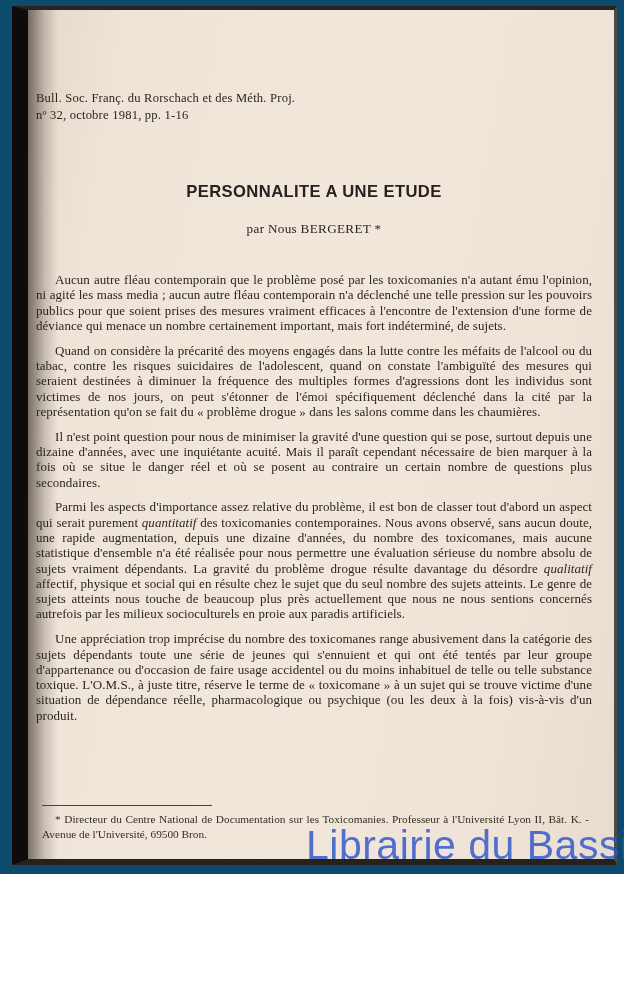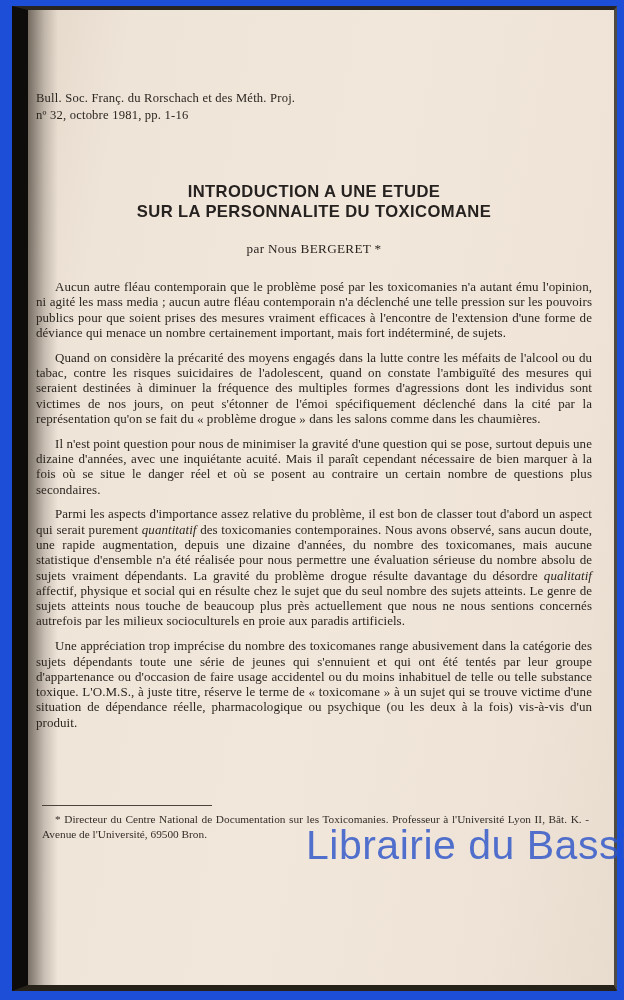--- a/index.html
+++ b/index.html
@@ -1,19 +1,19 @@
 <!DOCTYPE html>
 <html><head>
 <meta charset="utf-8">
 <style>
   html,body{margin:0;padding:0;background:#ffffff;}
   .canvas{
     position:relative;
-    width:624px;height:1000px;
-    background:#1d4ed8;
+    width:624px;height:874px;
+    background:#0c4a6e;
     overflow:hidden;
     font-family:"Liberation Serif","DejaVu Serif",serif;
   }
   .page{
     position:absolute;
     left:12px;top:6px;right:7px;bottom:9px;
     background:linear-gradient(100deg,#e3d7c9 0%,#efe4d8 14%,#f2e7db 50%,#eee3d6 82%,#e8dccf 100%);
     border-top:4px solid #282420;
     border-right:3px solid #4f4a42;
     border-bottom:6px solid #262119;
@@ -44,21 +44,21 @@
     letter-spacing:0.4px;
     color:#262220;
   }
   .byline{
     margin-top:19px;
     text-align:center;
     font-size:13.2px;
     letter-spacing:0.3px;
   }
   .body-text{
-    margin-top:22px;
+    margin-top:35px;
   }
   .body-text p.para{
     margin:0 0 9.5px 0;
     text-indent:19px;
     text-align:justify;
     font-size:13px;
     line-height:15.3px;
     letter-spacing:0.05px;
   }
   .body-text p.para em{font-style:italic;}
@@ -98,22 +98,21 @@
   <div class="page">
     <div class="binding-shadow"></div>
 
     <div class="content">
       <div class="citation">
         <div>Bull. Soc. Franç. du Rorschach et des Méth. Proj.</div>
         <div>nº 32, octobre 1981, pp. 1-16</div>
       </div>
 
       <h1 class="title">
-        <span>INTRODUCTION A UNE ETUDE</span><br>
-        <span>SUR LA PERSONNALITE DU TOXICOMANE</span>
+        <span>PERSONNALITE A UNE ETUDE</span><br>
       </h1>
 
       <div class="byline">par Nous BERGERET *</div>
 
       <div class="body-text" id="paragraphs">
           <p class="para"><span>Aucun autre fléau contemporain que le problème posé par les toxicomanies n'a autant ému l'opinion, ni agité les mass media ; aucun autre fléau contemporain n'a déclenché une telle pression sur les pouvoirs publics pour que soient prises des mesures vraiment efficaces à l'encontre de l'extension d'une forme de déviance qui menace un nombre certainement important, mais fort indéterminé, de sujets.</span></p>
           <p class="para"><span>Quand on considère la précarité des moyens engagés dans la lutte contre les méfaits de l'alcool ou du tabac, contre les risques suicidaires de l'adolescent, quand on constate l'ambiguïté des mesures qui seraient destinées à diminuer la fréquence des multiples formes d'agressions dont les individus sont victimes de nos jours, on peut s'étonner de l'émoi spécifiquement déclenché dans la cité par la représentation qu'on se fait du « problème drogue » dans les salons comme dans les chaumières.</span></p>
           <p class="para"><span>Il n'est point question pour nous de minimiser la gravité d'une question qui se pose, surtout depuis une dizaine d'années, avec une inquiétante acuité. Mais il paraît cependant nécessaire de bien marquer à la fois où se situe le danger réel et où se posent au contraire un certain nombre de questions plus secondaires.</span></p>
           <p class="para"><span>Parmi les aspects d'importance assez relative du problème, il est bon de classer tout d'abord un aspect qui serait purement </span><em>quantitatif</em><span> des toxicomanies contemporaines. Nous avons observé, sans aucun doute, une rapide augmentation, depuis une dizaine d'années, du nombre des toxicomanes, mais aucune statistique d'ensemble n'a été réalisée pour nous permettre une évaluation sérieuse du nombre absolu de sujets vraiment dépendants. La gravité du problème drogue résulte davantage du désordre </span><em>qualitatif</em><span> affectif, physique et social qui en résulte chez le sujet que du seul nombre des sujets atteints. Le genre de sujets atteints nous touche de beaucoup plus près actuellement que nous ne nous sentions concernés autrefois par les milieux socioculturels en proie aux paradis artificiels.</span></p>
           <p class="para"><span>Une appréciation trop imprécise du nombre des toxicomanes range abusivement dans la catégorie des sujets dépendants toute une série de jeunes qui s'ennuient et qui ont été tentés par leur groupe d'appartenance ou d'occasion de faire usage accidentel ou du moins inhabituel de telle ou telle substance toxique. L'O.M.S., à juste titre, réserve le terme de « toxicomane » à un sujet qui se trouve victime d'une situation de dépendance réelle, pharmacologique ou psychique (ou les deux à la fois) vis-à-vis d'un produit.</span></p>

